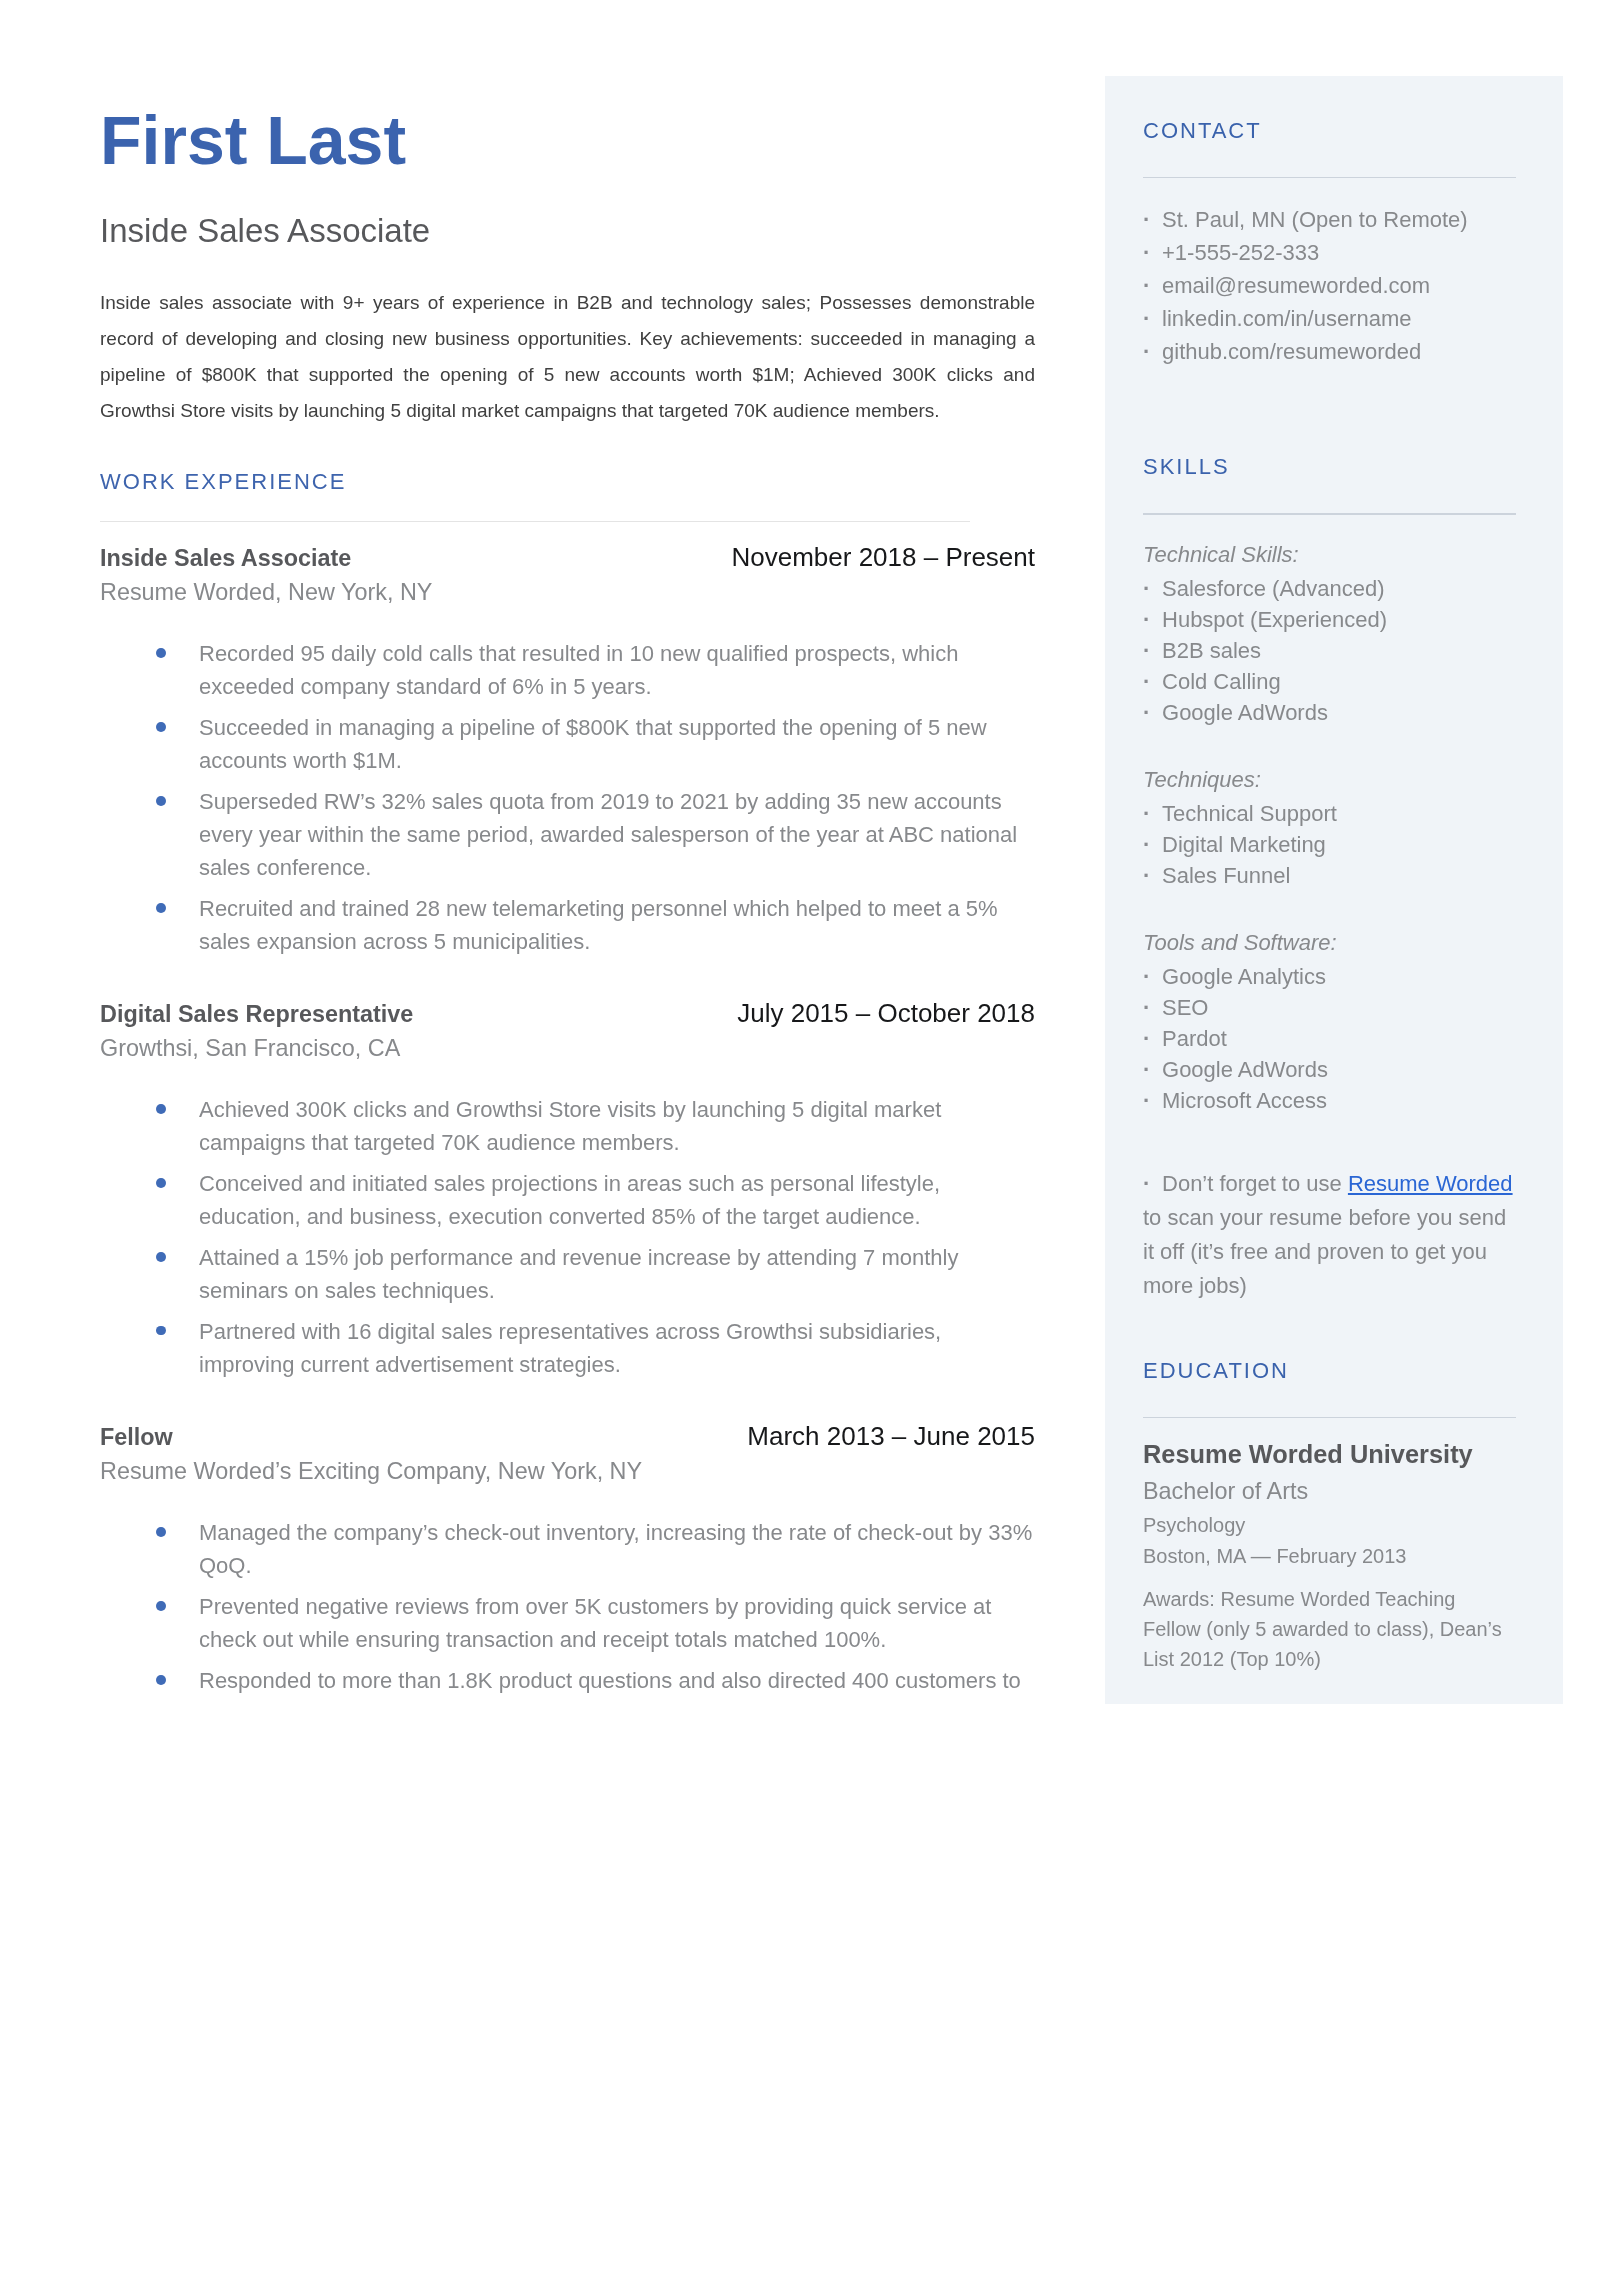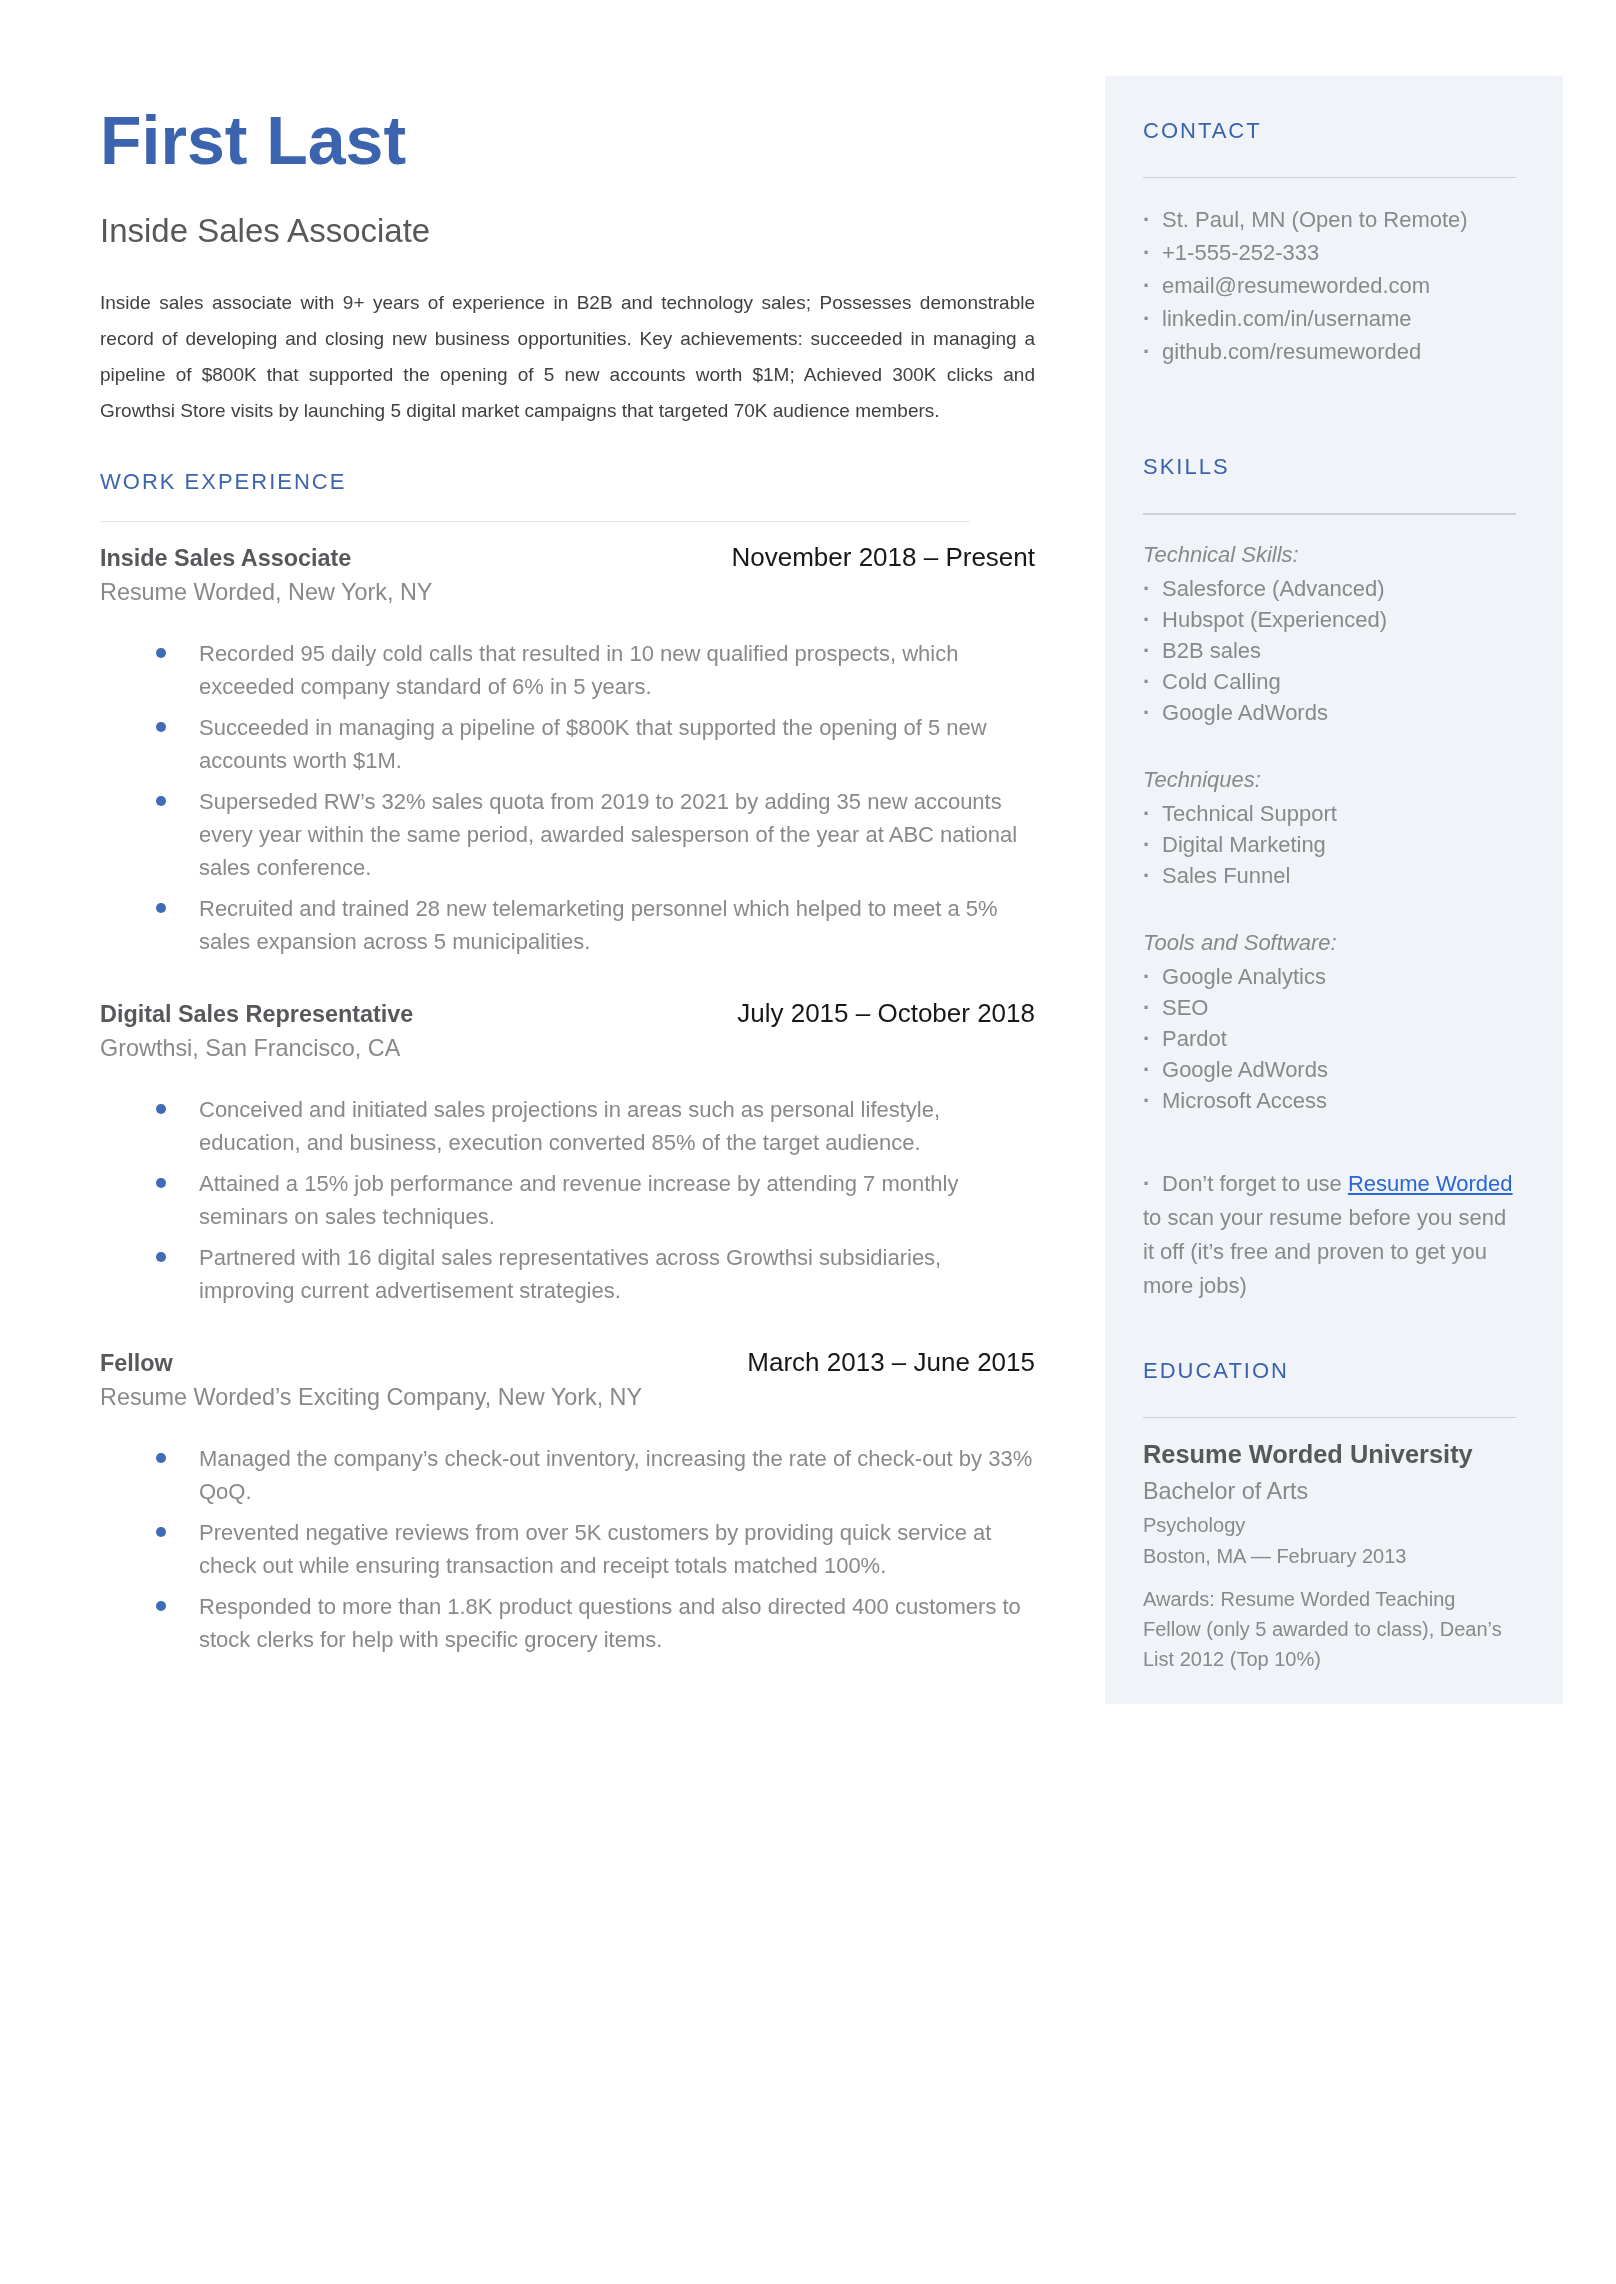--- a/index.html
+++ b/index.html
@@ -232,20 +232,21 @@
       </ul>
     </div>
 
     <div class="job">
       <div class="job-head">
         <span class="job-title">Digital Sales Representative</span>
         <span class="job-dates">July 2015 – October 2018</span>
       </div>
       <div class="job-company">Growthsi, San Francisco, CA</div>
       <ul class="bullets">
+        <li>Achieved 300K clicks and Growthsi Store visits by launching 5 digital market campaigns that targeted 70K audience members.</li>
         <li>Conceived and initiated sales projections in areas such as personal lifestyle, education, and business, execution converted 85% of the target audience.</li>
         <li>Attained a 15% job performance and revenue increase by attending 7 monthly seminars on sales techniques.</li>
         <li>Partnered with 16 digital sales representatives across Growthsi subsidiaries, improving current advertisement strategies.</li>
       </ul>
     </div>
 
     <div class="job">
       <div class="job-head">
         <span class="job-title">Fellow</span>
         <span class="job-dates">March 2013 – June 2015</span>

